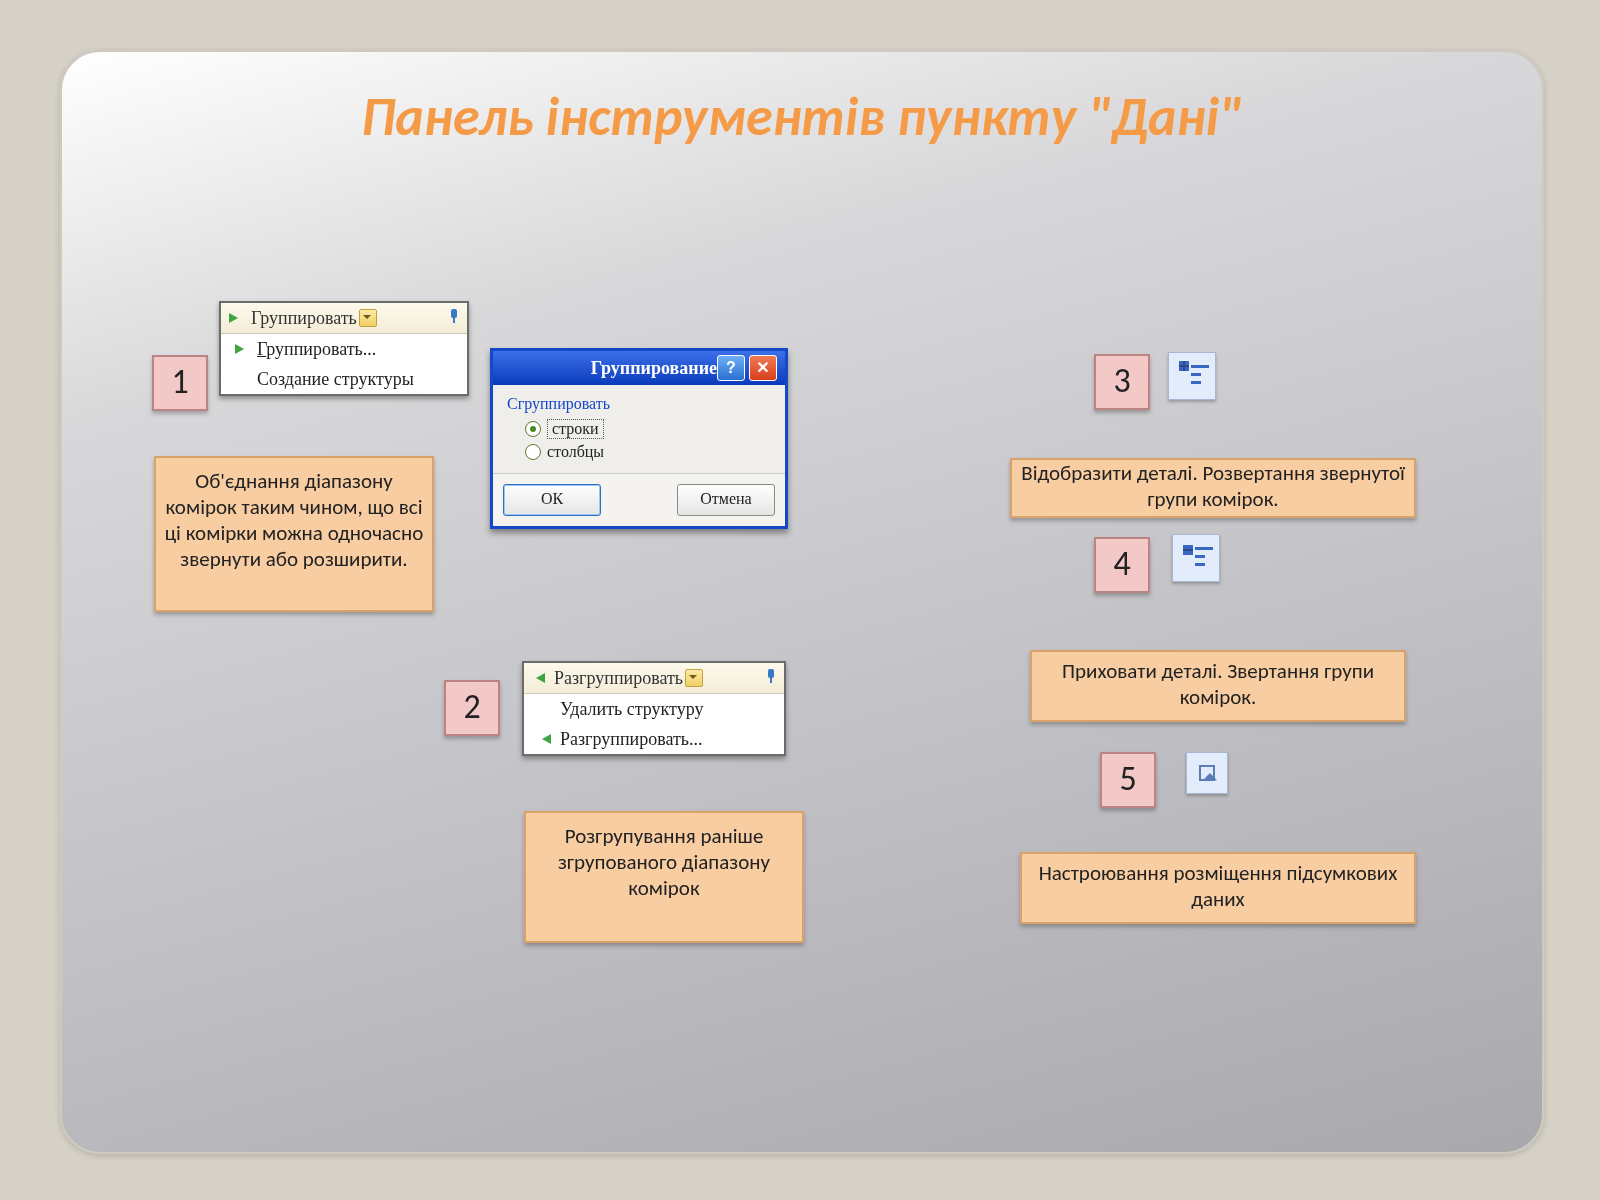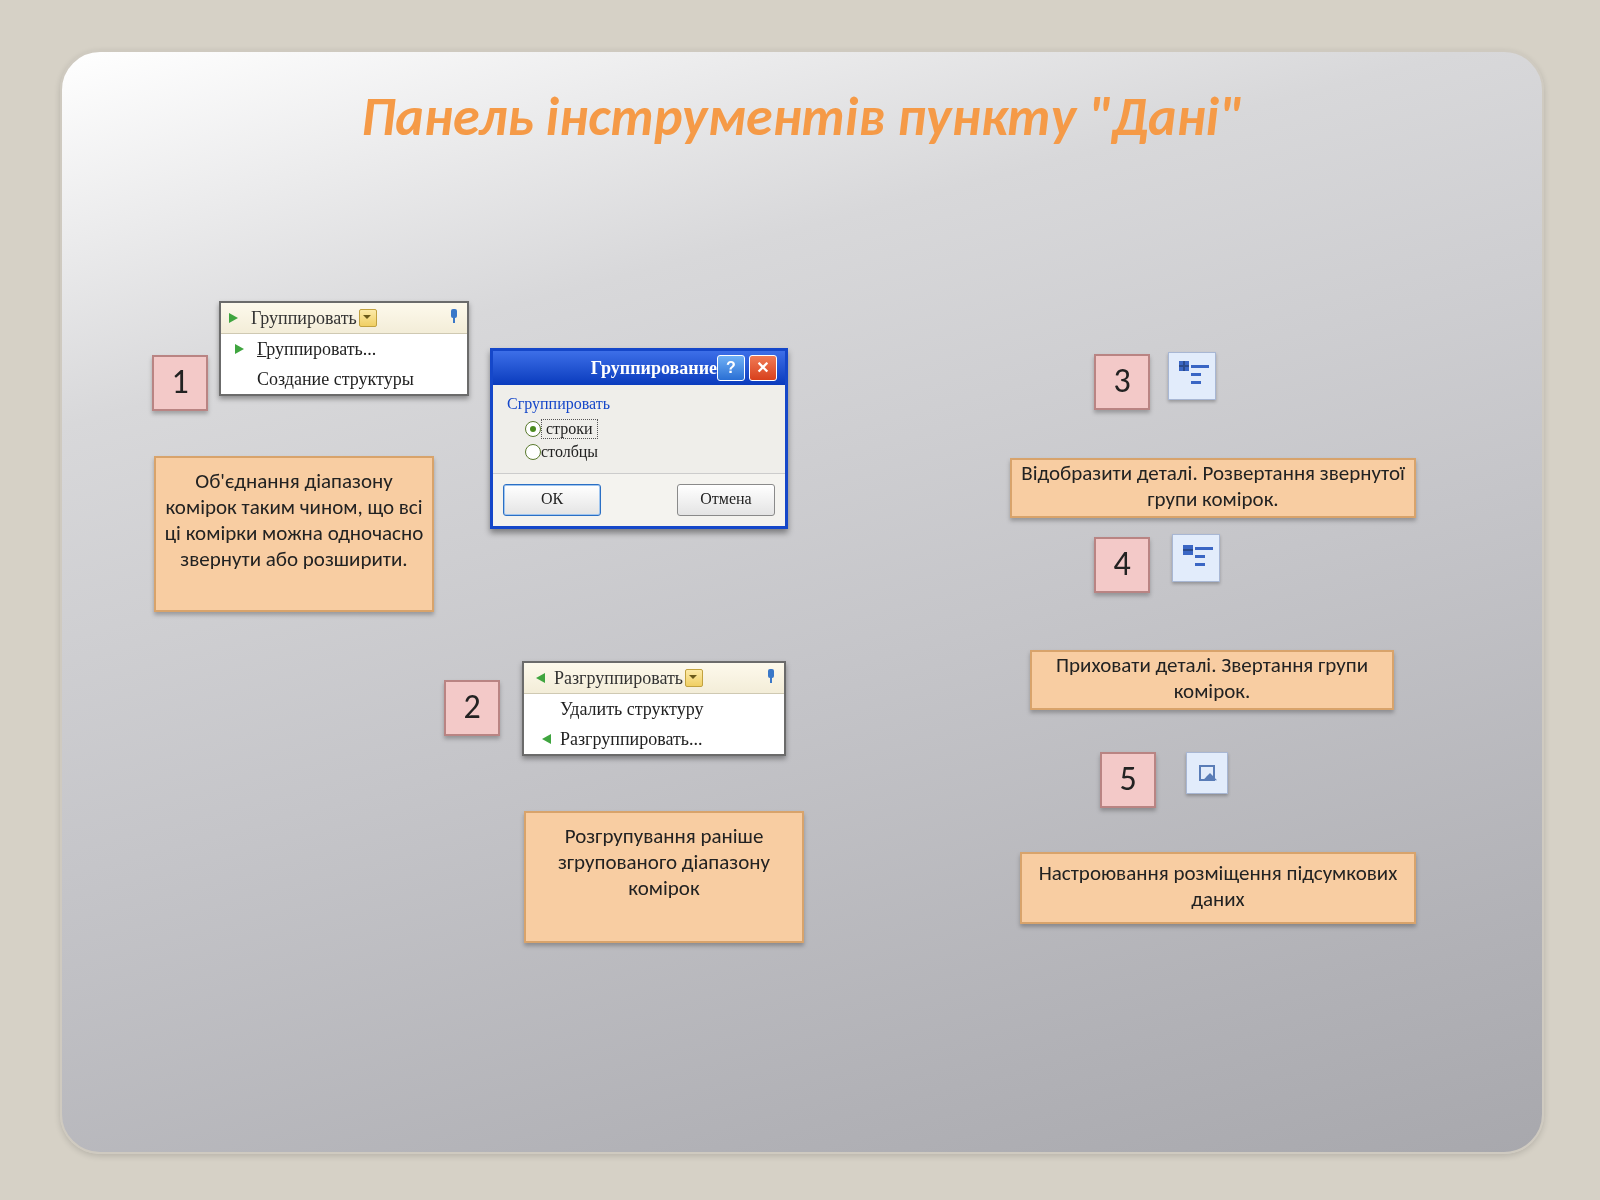--- a/index.html
+++ b/index.html
@@ -69,21 +69,21 @@
     color:#fff;font:700 18px/34px Tahoma;padding:0 8px;
     display:flex;align-items:center;justify-content:flex-end;
   }
   .dlg-ctrls{display:flex;gap:4px;}
   .win-btn{width:26px;height:24px;border:1px solid #fff;border-radius:3px;
     display:flex;align-items:center;justify-content:center;font:700 16px/1 Arial;}
   .win-help{background:linear-gradient(#6fb0f5,#2a6fd4);color:#fff;}
   .win-close{background:linear-gradient(#f07a55,#d8401c);color:#fff;}
   .dlg-body{padding:10px 14px 8px;}
   .grp-label{color:#1547c9;margin-bottom:6px;}
-  .radio-row{display:flex;align-items:center;margin:4px 0 4px 18px;}
+  .radio-row{display:flex;align-items:center;gap:6px;margin:4px 0 4px 18px;}
   .radio{width:14px;height:14px;border:1px solid #5a7a2d;border-radius:50%;
     display:flex;align-items:center;justify-content:center;background:#fff;}
   .radio.sel:after{content:"";width:6px;height:6px;border-radius:50%;background:#4b8a1f;}
   .focus-box{border:1px dotted #555;padding:0 4px;}
   .dlg-foot{border-top:1px solid #ccc;padding:10px;display:flex;justify-content:space-between;gap:18px;background:#f4f3ef;}
   .dlg-btn{width:96px;height:30px;border:1px solid #8a8a8a;border-radius:3px;
     background:linear-gradient(#fff,#e4e4e4);font:400 16px/28px Tahoma;text-align:center;}
   .dlg-btn.primary{border:1px solid #2b6fc4;box-shadow:inset 0 0 0 1px #9fc5ef;}
   .tool-ico{
     position:absolute;width:46px;height:46px;
@@ -205,21 +205,21 @@
 
   <div class="num" style="left:1032px;top:485px;">4</div>
   <div class="tool-ico" style="left:1110px;top:482px;">
     <div class="lines-ico">
       <span></span>
         <span></span>
         <span></span>
       <span class="minus"></span>
     </div>
   </div>
-  <div class="peach desc" style="left:968px;top:574px;width:360px;height:56px;padding:0;">Приховати деталі. Звертання групи комірок.</div>
+  <div class="peach desc" style="left:968px;top:574px;width:360px;height:56px;padding:6px;">Приховати деталі. Звертання групи комірок.</div>
 
   <div class="num" style="left:1038px;top:700px;">5</div>
   <div class="tool-ico" style="left:1124px;top:700px;width:40px;height:40px;">
     <div class="launcher-ico"></div>
   </div>
   <div class="peach desc" style="left:958px;top:776px;width:380px;height:56px;padding:6px;">Настроювання розміщення підсумкових даних</div>
 
 </div>
 
 </body></html>

